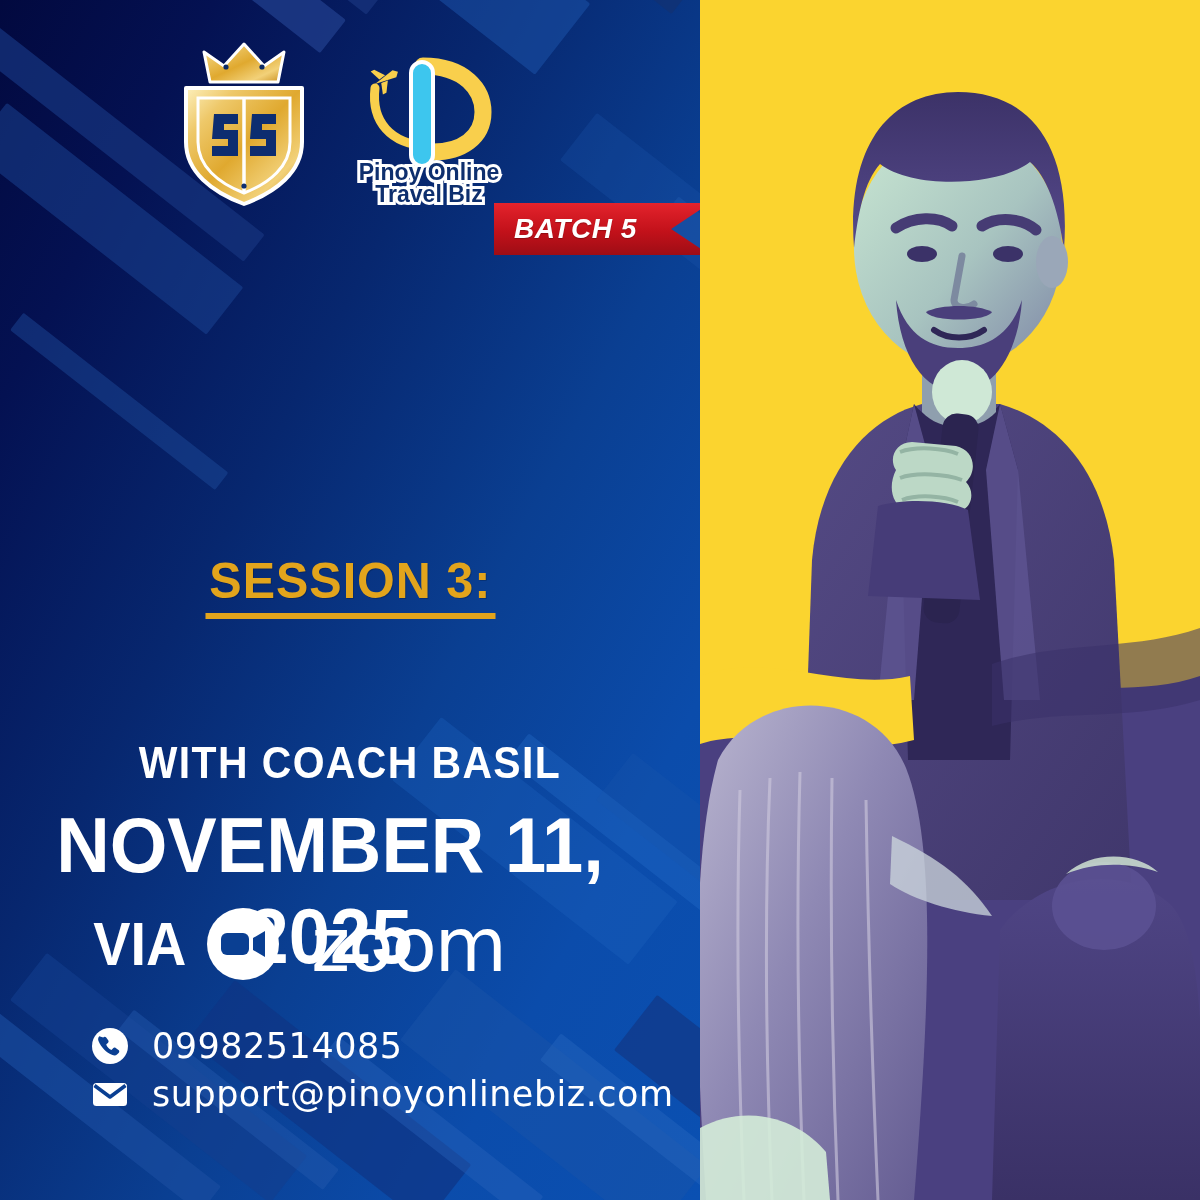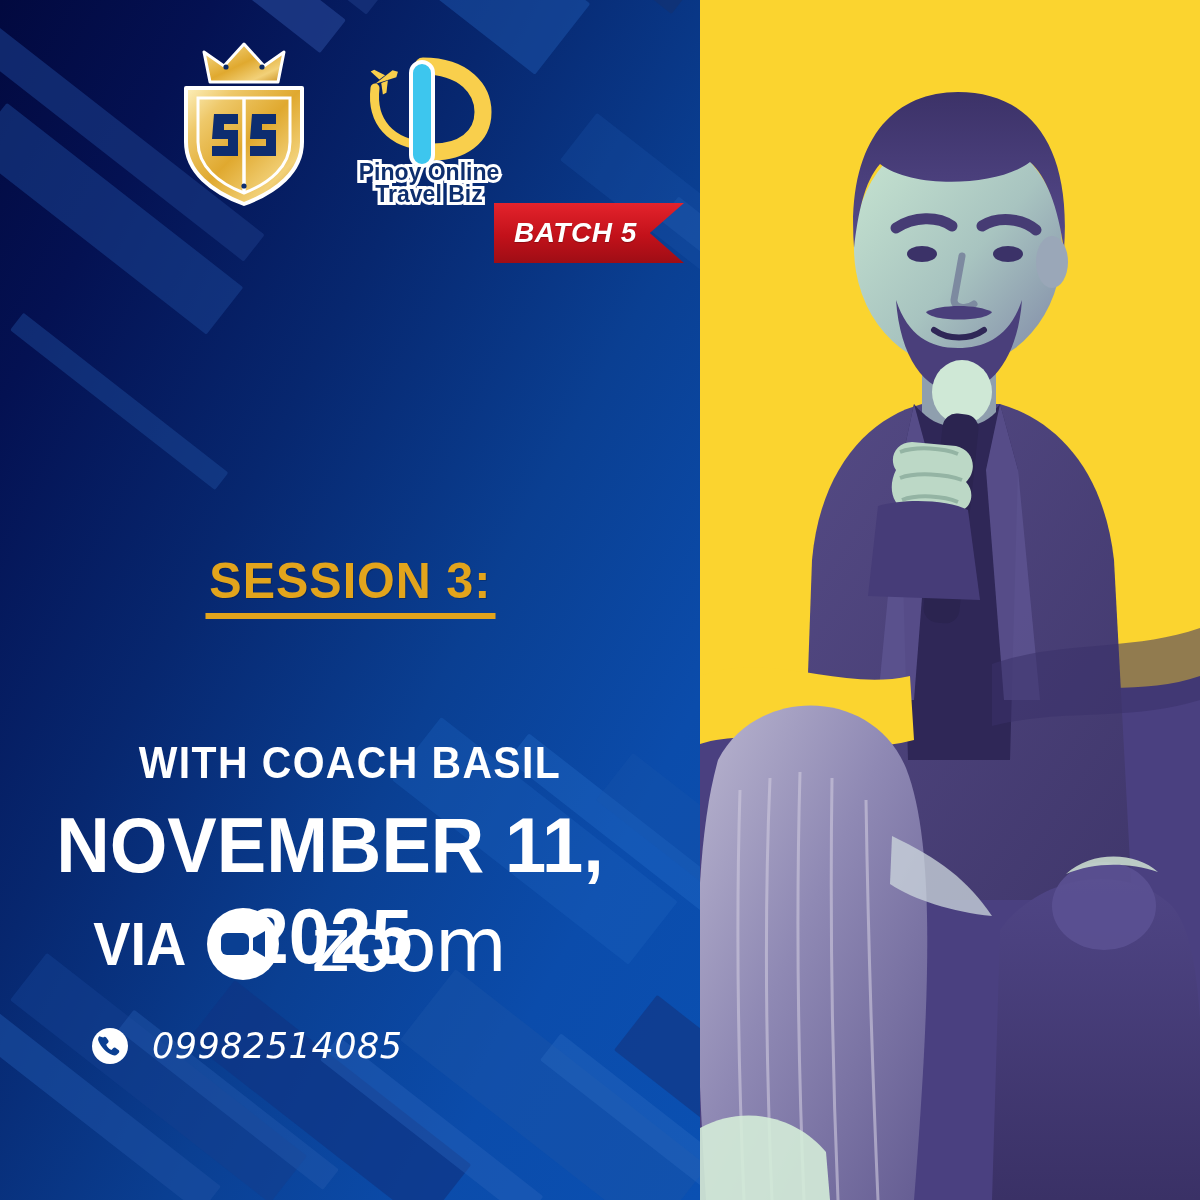--- a/index.html
+++ b/index.html
@@ -55,21 +55,21 @@
     left: 174px; top: 40px;
     width: 340px; height: 170px;
   }
   .ss-logo { position: absolute; left: 0; top: 0; width: 140px; height: 170px; }
   .pob-logo { position: absolute; left: 175px; top: 8px; width: 160px; height: 160px; }
 
   
   .batch-badge {
     position: absolute;
     left: 494px; top: 203px;
-    width: 190px; height: 60px;
+    width: 190px; height: 52px; padding-left: 26px;
   }
   .batch-badge .ribbon {
     position: absolute; inset: 0;
     background: linear-gradient(180deg, #e4232c 0%, #c2111a 55%, #9e0d15 100%);
     clip-path: polygon(0 0, 100% 0, 100% 100%, 0 100%, 0 100%, 0 0);
     -webkit-clip-path: polygon(0 0, 100% 0, 82% 50%, 100% 100%, 0 100%);
     clip-path: polygon(0 0, 100% 0, 82% 50%, 100% 100%, 0 100%);
   }
   .batch-badge .blabel {
     position: absolute; inset: 0;
@@ -202,21 +202,20 @@
     display: flex; align-items: center; justify-content: center;
     flex: 0 0 40px;
   }
   .contact-text {
     color: #ffffff;
     font-family: "DejaVu Sans", sans-serif;
     font-weight: 400;
     font-size: 35px;
     letter-spacing: 0.5px;
     line-height: 1;
-    font-style: italic;
   }
 </style>
 </head>
 <body>
 
 <div id="poster">
 
   <div class="left-panel">
 
     <div class="stripe" style="left:60px;  top:-150px; width:42px;  height:330px; background:#1d3a86; opacity:.85;"></div>
@@ -327,20 +326,29 @@
       <div class="contact-row">
         <span class="contact-icon">
           <svg width="40" height="40" viewBox="0 0 40 40" aria-hidden="true">
             <circle cx="20" cy="20" r="18" fill="#ffffff"></circle>
             <path d="M13.2 11.4c1.0-1.0 2.3-.9 3.0.1l2.0 2.8c.6.9.5 1.9-.3 2.6l-1.3 1.1c-.3.3-.4.6-.2 1.0.8 1.9 2.6 3.8 4.6 4.8.4.2.8.1 1.0-.2l1.1-1.3c.7-.8 1.7-.9 2.6-.3l2.8 2.0c1.0.7 1.1 2.0.1 3.0l-1.3 1.3c-1.2 1.2-3.0 1.5-4.8.8-3.2-1.2-6.1-3.3-8.4-5.6-2.3-2.3-4.4-5.2-5.6-8.4-.7-1.8-.4-3.6.8-4.8z" fill="#0a3f92"></path>
           </svg>
         </span>
         <span class="contact-text">09982514085</span>
       </div>
 
+      <div class="contact-row">
+        <span class="contact-icon">
+          <svg width="40" height="40" viewBox="0 0 40 40" aria-hidden="true">
+            <rect x="3" y="9" width="34" height="23" rx="3.5" fill="#ffffff"></rect>
+            <path d="M4.5 11.5 L20 23 L35.5 11.5" fill="none" stroke="#0a3f92" stroke-width="3.6" stroke-linejoin="round"></path>
+          </svg>
+        </span>
+        <span class="contact-text">support@pinoyonlinebiz.com</span>
+      </div>
 
     </div>
   </div>
 
   <div class="photo-panel">
     <svg class="duotone-figure" viewBox="0 0 500 1200" preserveAspectRatio="xMidYMid slice" aria-hidden="true">
       <defs>
         <linearGradient id="skin" x1="0" y1="0" x2="1" y2="1">
           <stop offset="0%" stop-color="#c9e7d2"></stop>
           <stop offset="55%" stop-color="#a8c4c0"></stop>

